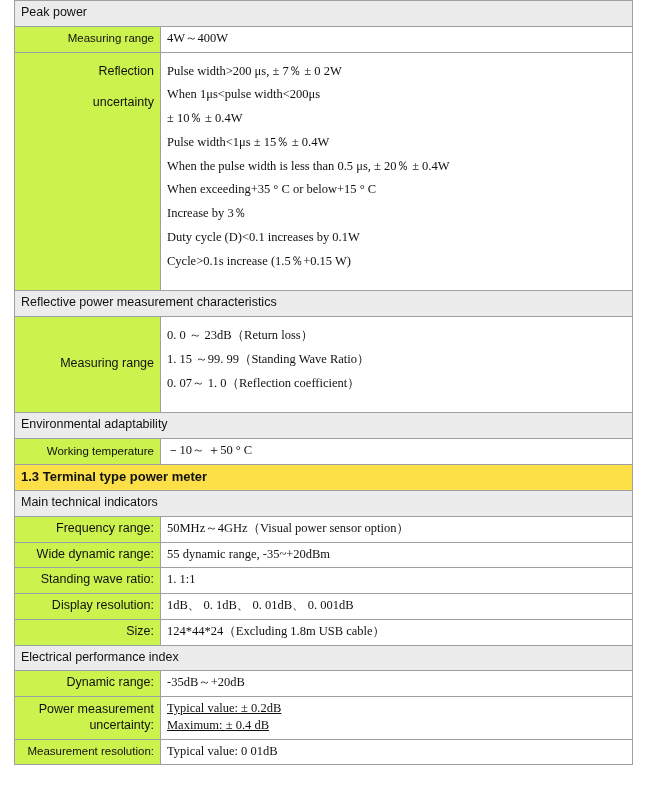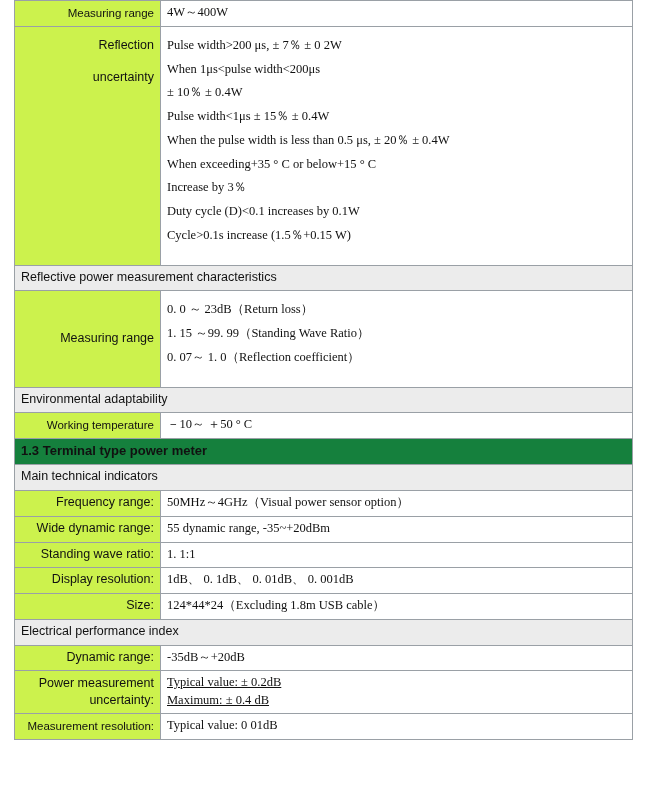--- a/index.html
+++ b/index.html
@@ -38,21 +38,21 @@
   col.c2 { width: 472px; }
 
   
   .hdr-grey {
     background: #ececec;
     font-size: 12.5px;
     padding-top: 4px;
     padding-bottom: 5px;
   }
   .hdr-green {
-    background: #15803d;
+    background: #fde047;
     font-weight: bold;
     font-size: 13px;
     padding-top: 4px;
     padding-bottom: 5px;
   }
   .label-green {
     background: #ccf24d;
     padding-left: 6px;
     text-align: right;
   }
@@ -94,20 +94,23 @@
 <body>
 
 <div class="page">
   <table class="spec">
     <colgroup>
         <col class="c1">
         <col class="c2">
       </colgroup>
     <tbody>
 
+      <tr>
+        <td class="hdr-grey" colspan="2">Peak power</td>
+      </tr>
       <tr>
         <td class="label-green small-label">Measuring range</td>
         <td class="val">4W～400W</td>
       </tr>
       <tr>
         <td class="label-green top">
           <div class="lines">
             <span>Reflection</span>
             <span>uncertainty</span>
           </div>

